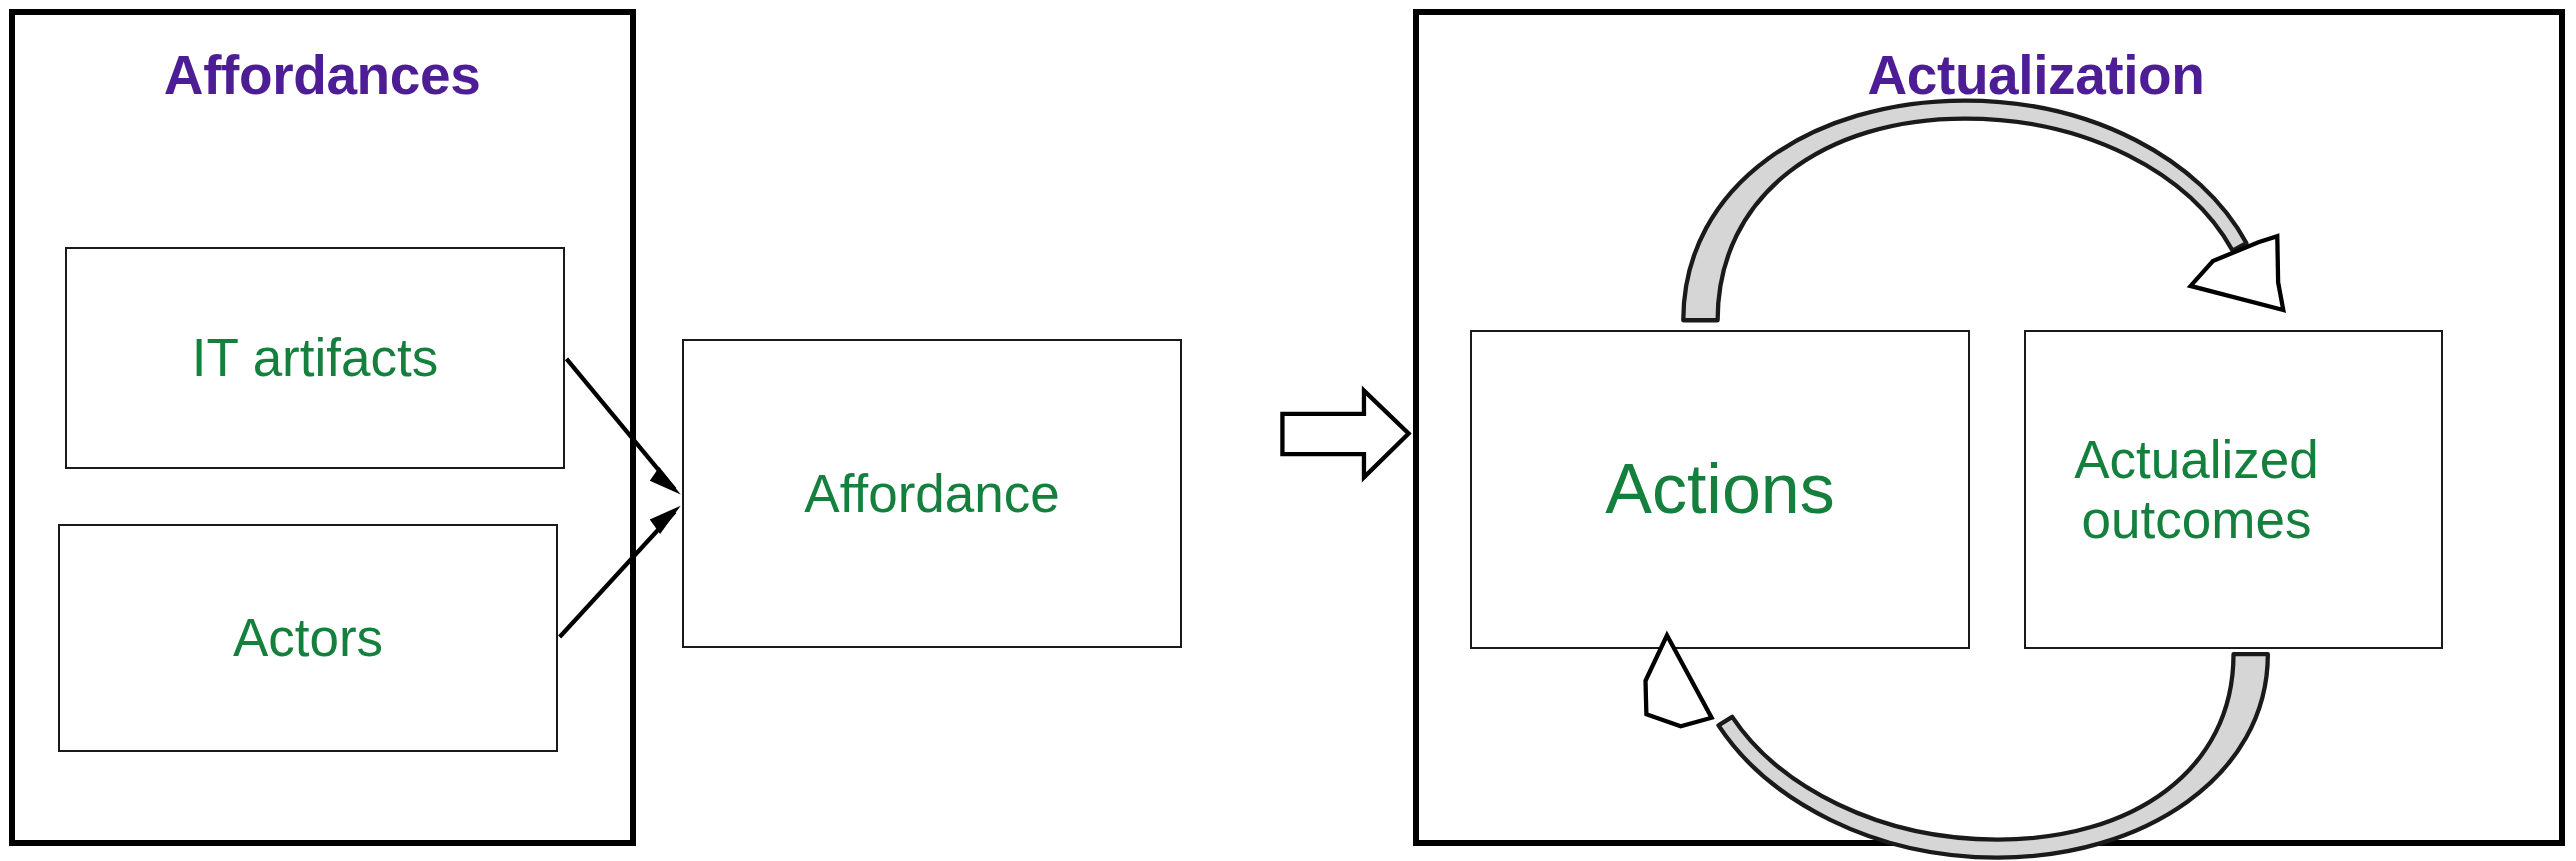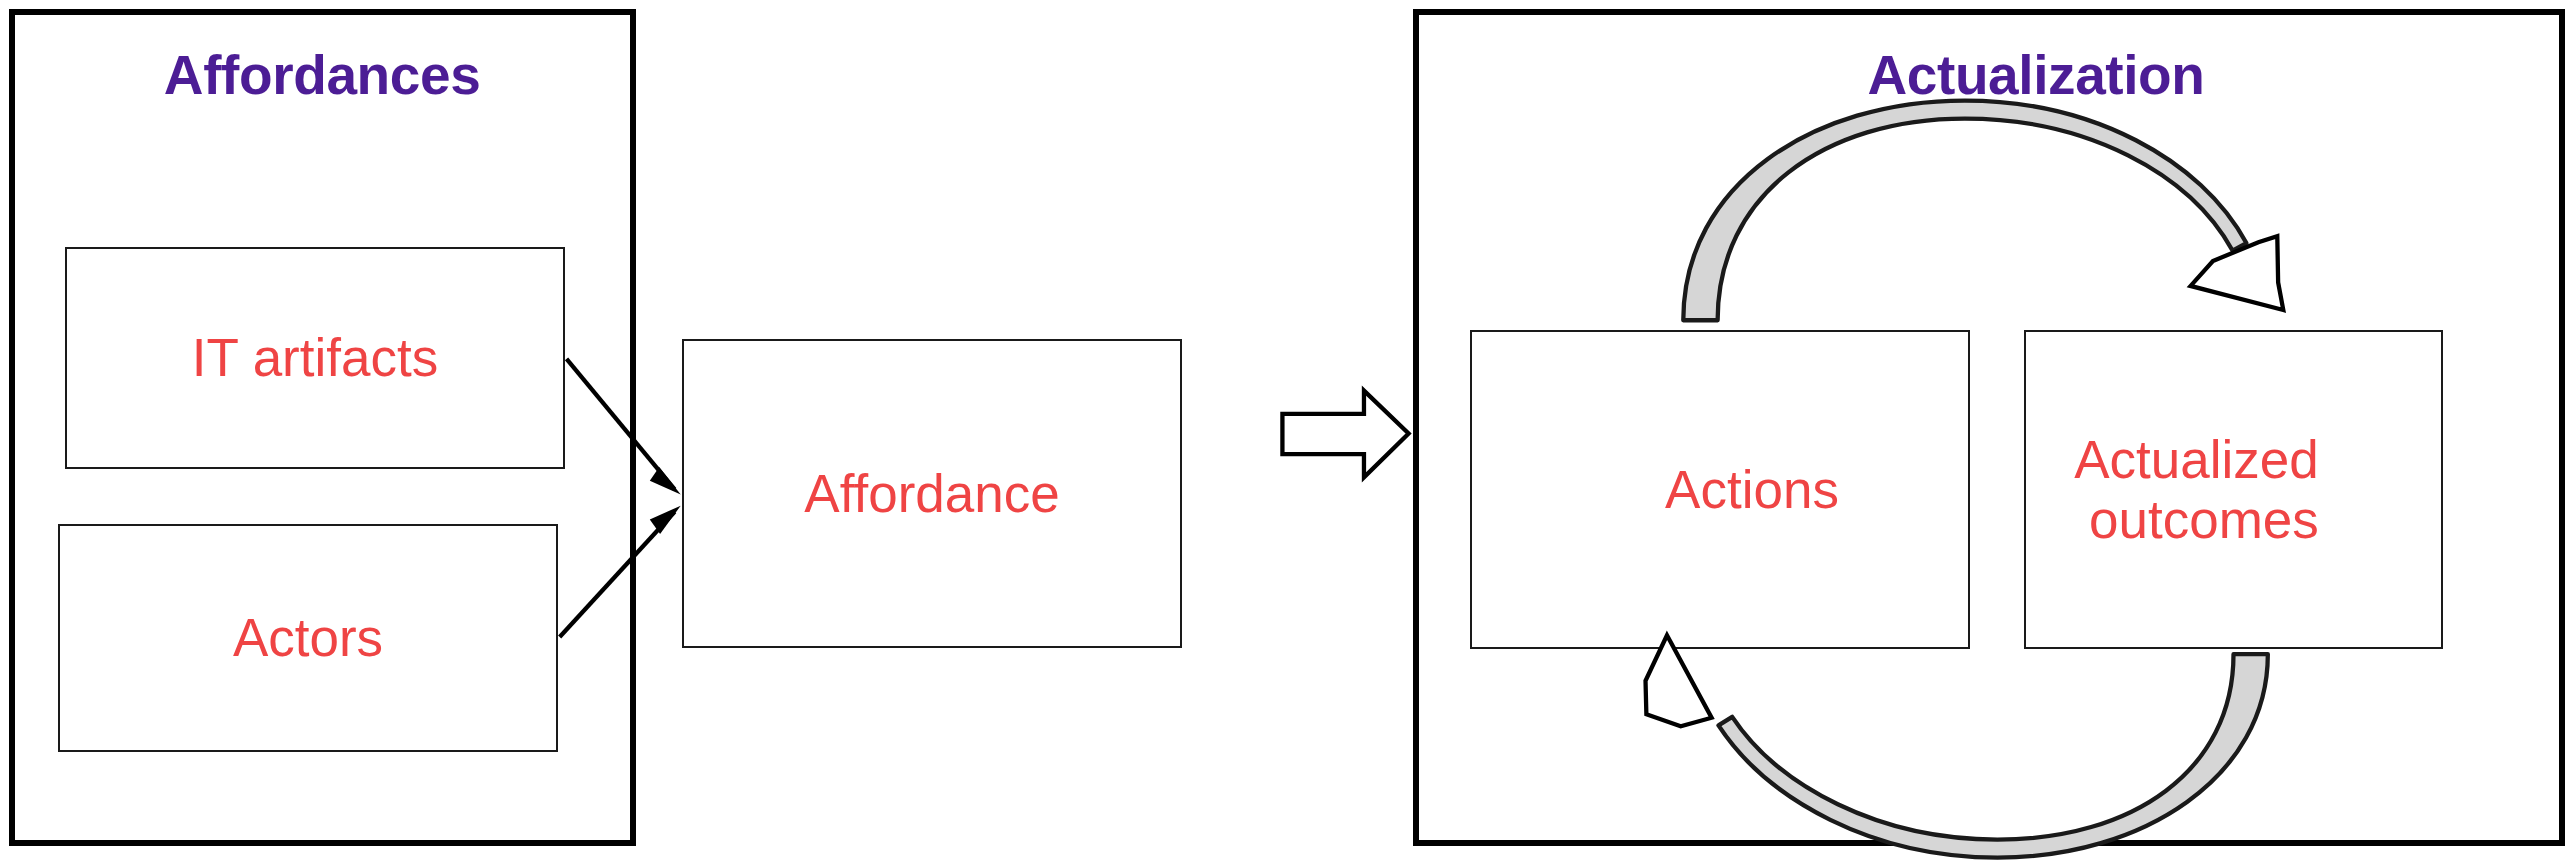--- a/index.html
+++ b/index.html
@@ -29,22 +29,22 @@
   .panel-title {
     position: absolute;
     font-weight: bold;
     color: #4c1d95;
     text-align: center;
     white-space: nowrap;
     letter-spacing: -0.4px;
   }
   .node-label {
     position: absolute;
-    color: #ef4444;
-    text-align: right;
+    color: #15803d;
+    text-align: center;
     white-space: pre-line;
     display: flex;
     align-items: center;
     justify-content: center;
     line-height: 1.12;
   }
   
   #panel-affordances-frame {
     position: absolute;
     left: 8.6px;
@@ -77,21 +77,21 @@
   #box-affordance   { left: 682px; top: 339px; width: 500px; height: 309px; }
   #box-actions      { left: 1470px; top: 330px; width: 500px; height: 319px; }
   #box-outcomes     { left: 2024px; top: 330px; width: 419px; height: 319px; }
 
   #title-affordances  { left: 8.6px;   top: 43px; width: 627px;  font-size: 55px; }
   #title-actualization{ left: 1439px; top: 43px; width: 1152px; font-size: 55px; margin-left: 21px; }
 
   #label-it-artifacts { left: 65px;  top: 247px; width: 500px; height: 222px; font-size: 53px; }
   #label-actors       { left: 58px;  top: 524px; width: 500px; height: 228px; font-size: 53px; }
   #label-affordance   { left: 682px; top: 339px; width: 500px; height: 309px; font-size: 53px; }
-  #label-actions      { left: 1470px; top: 330px; width: 500px; height: 319px; font-size: 53px; padding-left: 32px; }
+  #label-actions      { left: 1470px; top: 330px; width: 500px; height: 319px; font-size: 70px; }
   #label-outcomes     { left: 2024px; top: 330px; width: 345px; height: 319px; font-size: 53px; }
 </style>
 </head>
 <body>
 
 <div id="canvas">
 
   <div id="panel-affordances-frame"></div>
 
   <div id="panel-actualization-frame"></div>

